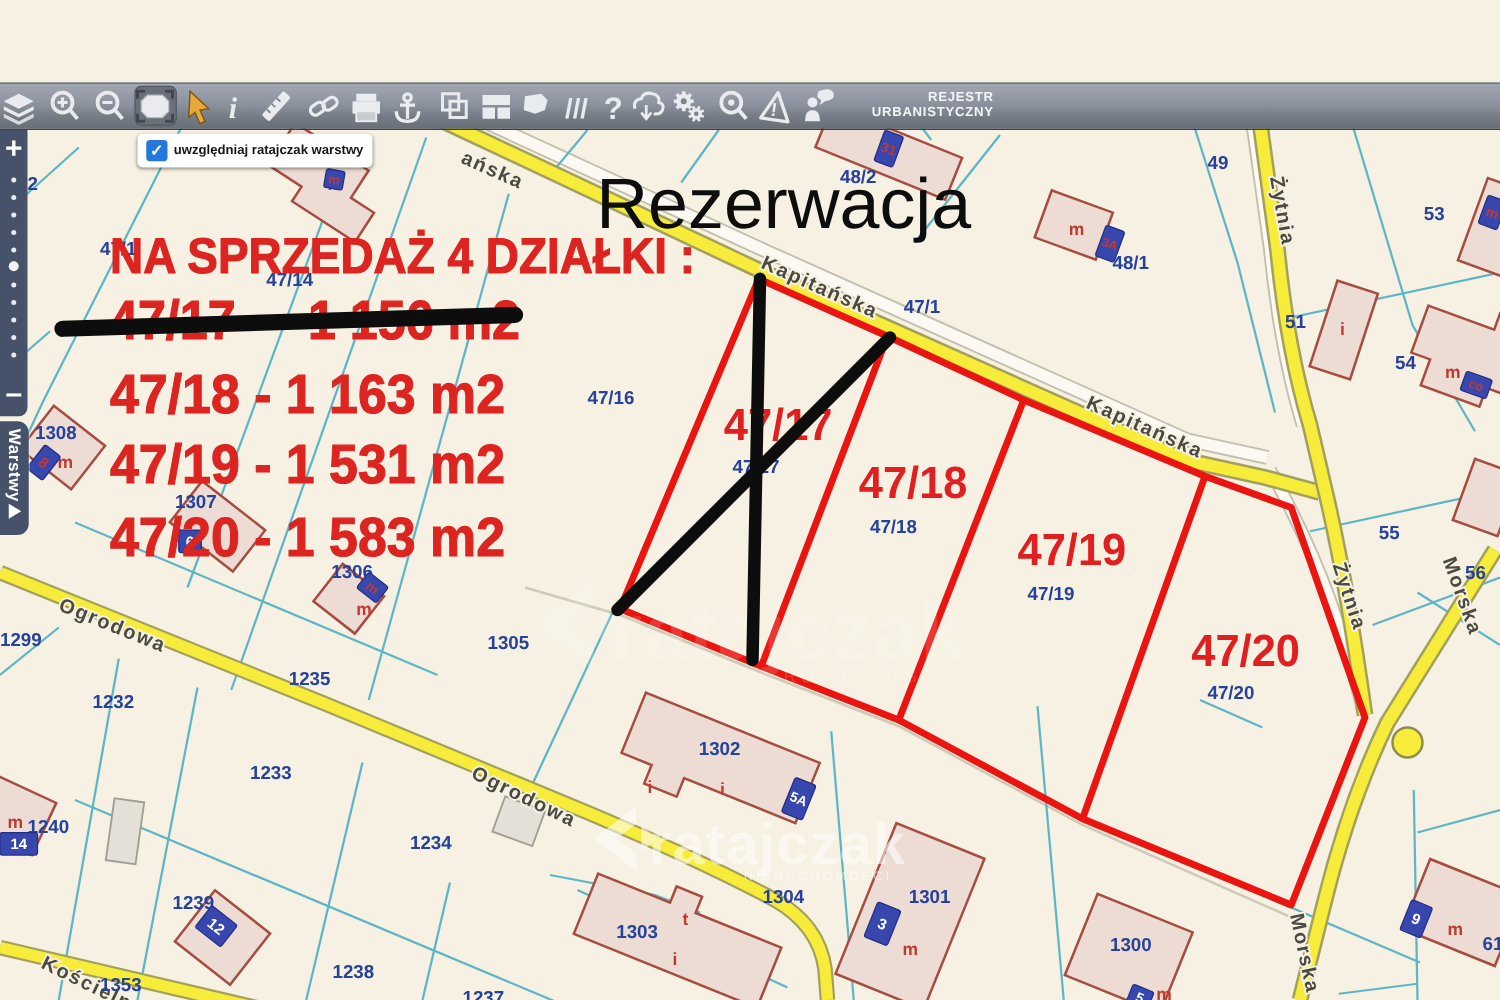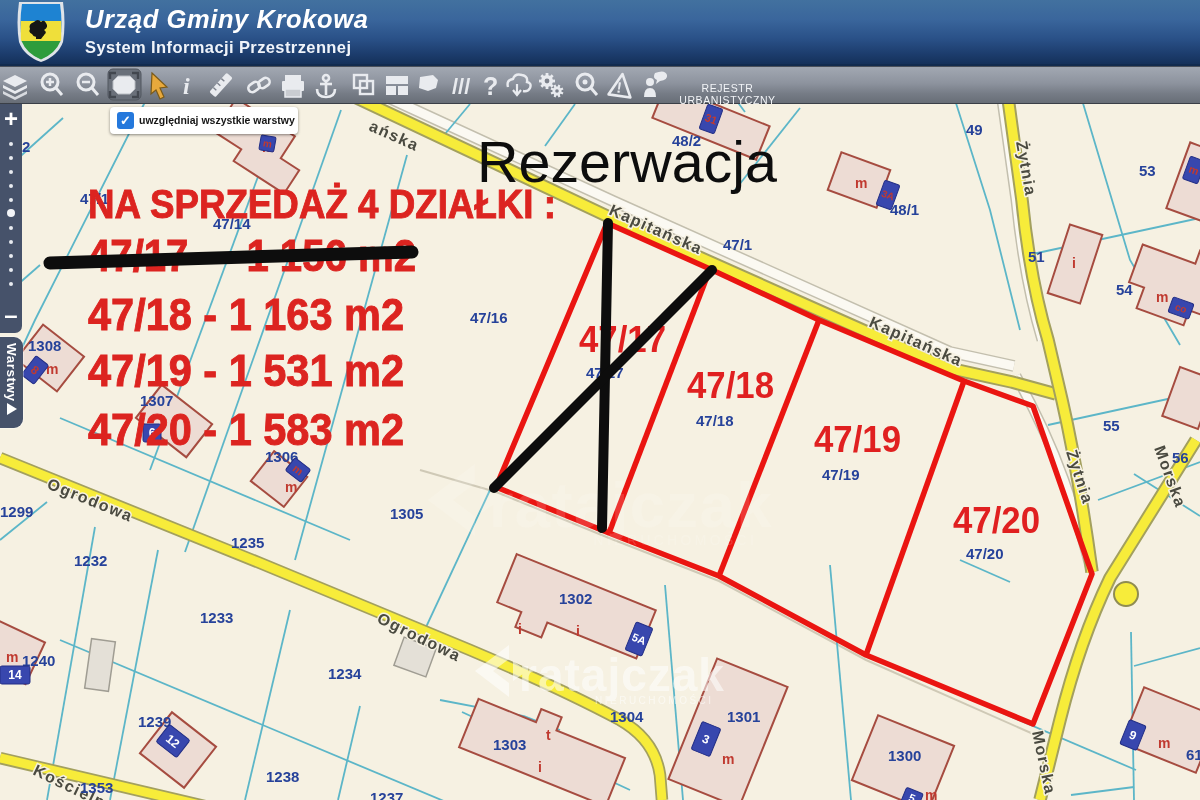--- a/index.html
+++ b/index.html
@@ -4,21 +4,21 @@
 <title>SIP</title>
 <style>
 html,body{margin:0;padding:0;}
 body{width:1200px;height:800px;overflow:hidden;position:relative;font-family:"Liberation Sans",sans-serif;background:#f6f1e2;}
 #stage{position:absolute;left:0;top:0;width:1200px;height:800px;overflow:hidden;}
 #mapsvg{position:absolute;left:0;top:0;}
 #header{position:absolute;left:0;top:0;width:1200px;height:64px;background:linear-gradient(#42719f 0%,#3a669c 30%,#2a5188 60%,#1c3c6c 85%,#15315a 100%);border-bottom:2px solid #122b4e;}
 #htitle{position:absolute;left:85px;top:5px;color:#ffffff;font-size:25.5px;font-weight:bold;font-style:italic;letter-spacing:0.6px;}
 #hsub{position:absolute;left:85px;top:38px;color:#f0f4fa;font-size:16.5px;font-weight:bold;letter-spacing:0.4px;}
 #toolbar{position:absolute;left:0;top:66px;width:1200px;height:36px;background:linear-gradient(#a2a8b2 0%,#8d939e 45%,#757b85 75%,#686e77 100%);border-top:1px solid #4a505a;border-bottom:1px solid #3a3f47;}
-#rejestr{position:absolute;left:660px;top:72px;width:135px;text-align:center;color:#f2f4f7;font-size:10.5px;font-weight:normal;letter-spacing:0.6px;line-height:12px;margin-top:10px;}
+#rejestr{position:absolute;left:660px;top:72px;width:135px;text-align:right;color:#f2f4f7;font-size:10.5px;font-weight:bold;letter-spacing:0.6px;line-height:12px;}
 #sidebar{position:absolute;left:0;top:104px;width:22px;height:229px;background:#46526a;border-radius:0 0 7px 0;}
 #sbplus{position:absolute;left:0;top:1px;width:22px;text-align:center;color:#fff;font-size:24px;font-weight:bold;}
 #sbminus{position:absolute;left:0;top:197px;width:22px;text-align:center;color:#fff;font-size:24px;font-weight:bold;}
 .dot{position:absolute;left:9px;width:4px;height:4px;border-radius:50%;background:#e8ebf0;}
 .dotbig{position:absolute;left:7px;width:8px;height:8px;border-radius:50%;background:#f2f4f8;}
 #warstwy{position:absolute;left:0;top:337px;width:23px;height:91px;background:#46526a;border-radius:0 9px 9px 0;box-shadow:0 0 0 1px rgba(255,255,255,0.35);}
 #wtext{position:absolute;left:4px;top:6px;color:#fff;font-size:13.5px;font-weight:bold;writing-mode:vertical-rl;letter-spacing:0.5px;}
 #warr{position:absolute;left:7px;top:66px;width:0;height:0;border-left:10px solid #fff;border-top:6px solid transparent;border-bottom:6px solid transparent;}
 #infopanel{position:absolute;left:42px;top:120px;width:245px;height:28px;background:linear-gradient(#8291a6 0%,#6c7d95 50%,#5d6e86 100%);border:1px solid #97a6ba;border-radius:6px 6px 0 0;opacity:0.96;}
 #ipt{position:absolute;left:11px;top:3px;color:#fff;font-size:18px;font-weight:bold;font-family:"Liberation Serif",serif;}
@@ -351,35 +351,20 @@
 
 <path d="M50,263 L412,252" fill="none" stroke="#0d0d0d" stroke-width="13" stroke-linecap="round"></path>
 
 <path d="M608,223 L602,528" fill="none" stroke="#0d0d0d" stroke-width="10" stroke-linecap="round"></path>
 
 <path d="M712,270 L494,488" fill="none" stroke="#0d0d0d" stroke-width="10" stroke-linecap="round"></path>
 
 <text x="477" y="182" font-family="Liberation Sans,sans-serif" font-size="57" textLength="300" lengthAdjust="spacingAndGlyphs" fill="#0d0d0d">Rezerwacja</text>
 </svg>
 
-<div id="header">
-
-<svg width="70" height="64" style="position:absolute;left:0px;top:0px;" viewBox="0 0 70 64">
-<path d="M19 2 L63 2 Q66 24 63 42 Q58 56 41 62 Q24 56 19 42 Q16 24 19 2 Z" fill="#dfe3e8"></path>
-<path d="M22 4 L60 4 Q63 24 60 40 Q55 53 41 59 Q27 53 22 40 Q19 24 22 4 Z" fill="#1e83d2"></path>
-<path d="M20.8 21 L61.2 21 L61.2 39 Q61 40 60.7 41 L21.3 41 Q21 40 20.8 39 Z" fill="#efdf3a"></path>
-<path d="M21.5 41 L60.5 41 Q55.5 53.5 41 59.5 Q26.5 53.5 21.5 41 Z" fill="#2e9c3c"></path>
-<path d="M34 22 q4 -4 7 0 q3 -3 5 1 q3 4 -2 7 q3 2 1 4 q-3 4 -7 2 q-4 2 -6 -2 q-4 -2 -2 -5 q-2 -5 4 -7 Z" fill="#151515"></path>
-<path d="M36 34 l8 1 l-3 4 l-5 0 Z" fill="#151515"></path>
-</svg>
-
-<div id="htitle">Urząd Gminy Krokowa</div>
-
-<div id="hsub">System Informacji Przestrzennej</div>
-</div>
 
 <div id="toolbar">
 <svg width="1200" height="36" style="position:absolute;left:0;top:0;">
 <rect x="108" y="2" width="33" height="31" rx="5" fill="#6a707a" stroke="#51565e"></rect>
 <g fill="#e9ebef">
           <path d="M15 8 L27 14 L15 20 L3 14 Z"></path>
           <path d="M3 18 L15 24 L27 18 L27 21 L15 27 L3 21 Z"></path>
           <path d="M3 24 L15 30 L27 24 L27 27 L15 33 L3 27 Z" opacity="0.85"></path>
         </g>
 <g stroke="#e9ebef" stroke-width="3" fill="none">
@@ -502,15 +487,15 @@
 </div>
 
 <div id="warstwy">
       <div id="wtext">Warstwy</div>
       <div id="warr"></div>
     </div>
 
 
 <div id="checkbar">
       <div id="cbx">✓</div>
-      <div id="cbt">uwzględniaj wszystkie warstwy</div>
+      <div id="cbt">uwzględniaj ratajczak warstwy</div>
     </div>
 </div>
 
 </body></html>

